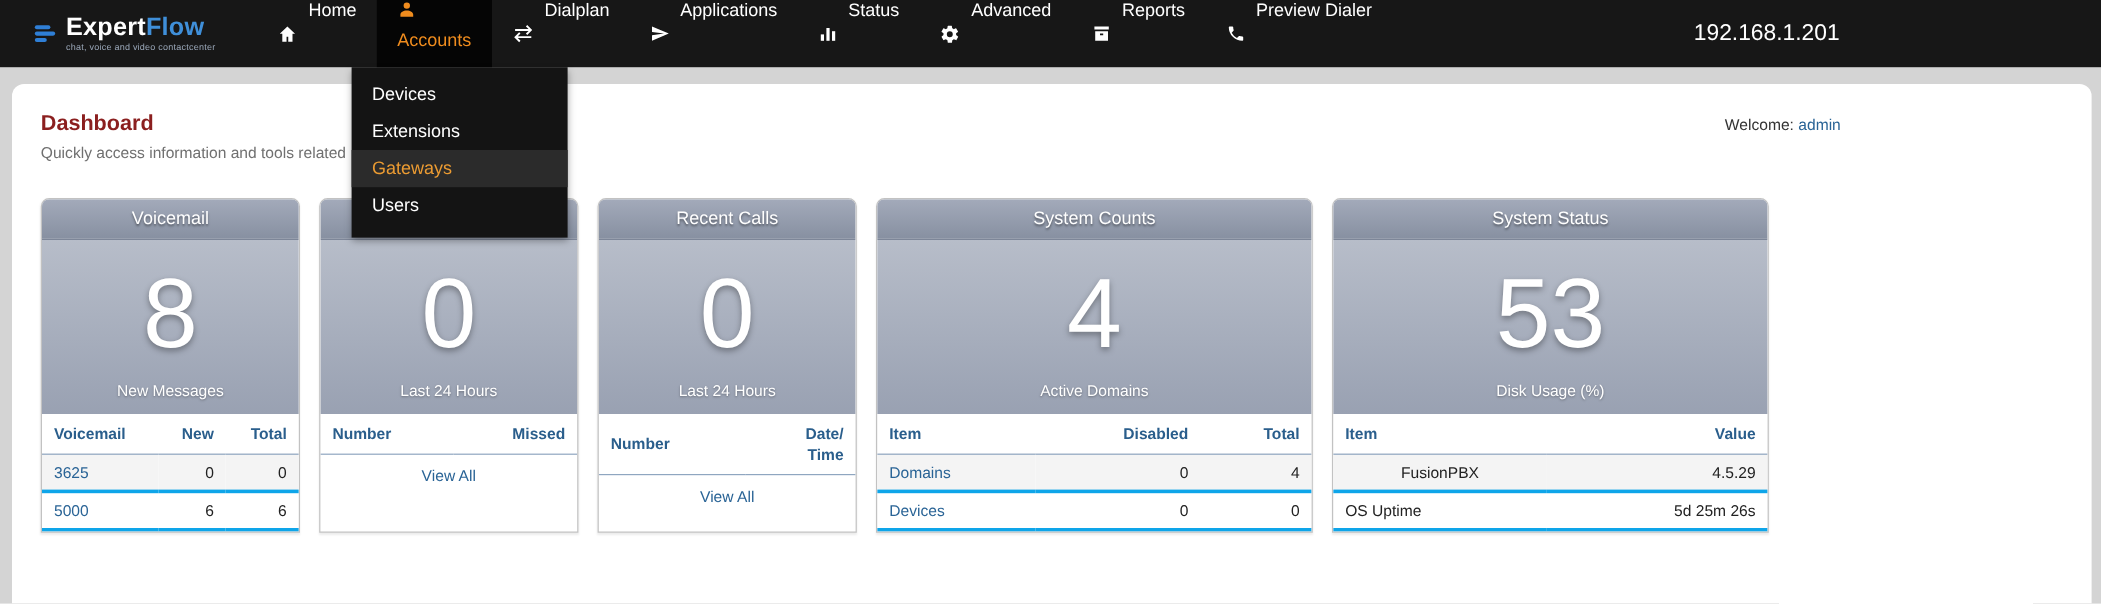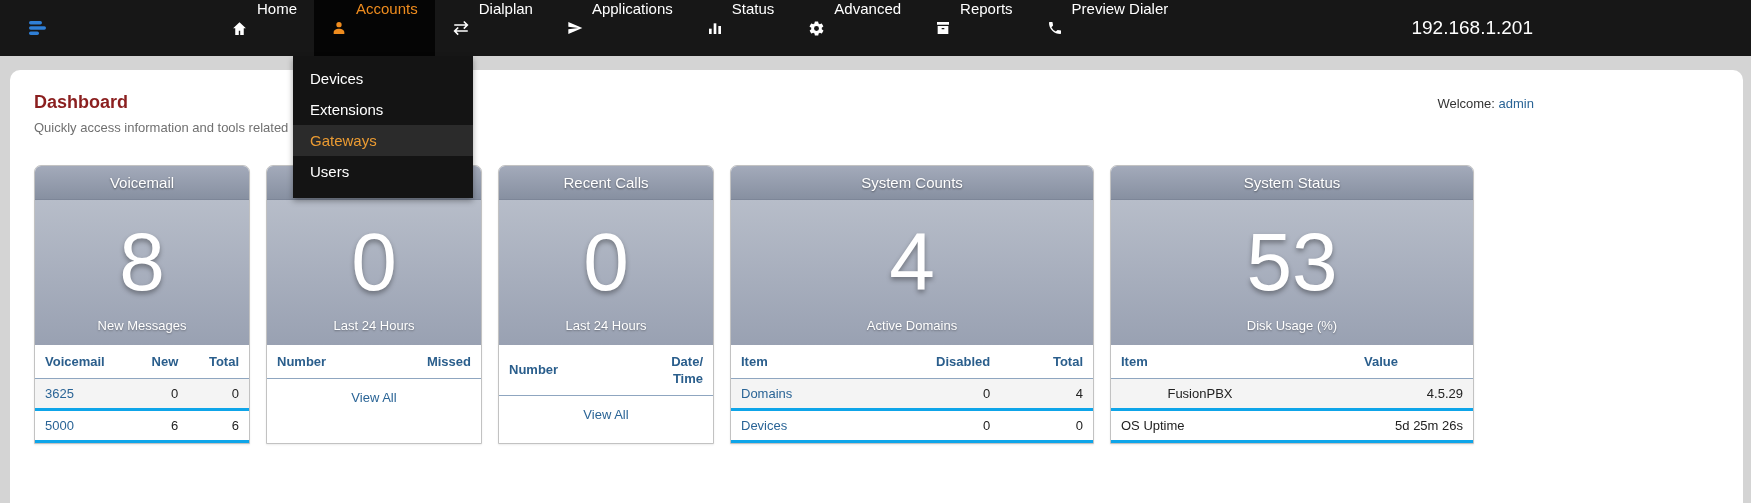--- a/index.html
+++ b/index.html
@@ -19,21 +19,21 @@
     display:flex;align-items:center;color:#fff;z-index:20;}
   .brand{display:flex;align-items:center;gap:7px;margin-left:28px;width:184px;cursor:pointer;}
   .brand-icon svg{display:block;}
   .brand-text{display:flex;flex-direction:column;line-height:1;}
   .brand-line{font-size:21px;font-weight:bold;letter-spacing:.2px;}
   .brand-line .flow{color:#3f8fd9;}
   .tagline{font-size:7.5px;color:#9aa7b8;margin-top:3px;letter-spacing:.2px;}
   #nav-items{display:flex;height:100%;margin-left:2px;}
   .nav-item{display:flex;gap:9px;padding:0 17px;font-size:15px;cursor:pointer;height:100%;}
   .nav-item .nav-icon{display:flex;align-items:center;}
-  .nav-item.active{background:#050505;color:var(--accent);}
+  .nav-item.active{background:#050505;color:var(--accent);flex-direction:column;}
   .navbar-ip{margin-left:auto;margin-right:218px;font-size:19px;}
   
   .dropdown{position:absolute;top:56px;left:293px;width:180px;background:#141414;z-index:30;
     padding:7px 0 11px;box-shadow:0 3px 6px rgba(0,0,0,.35);}
   .menu-item{padding:7px 17px;font-size:15px;color:#fff;cursor:pointer;}
   .menu-item.active{background:#2b2b2b;color:#eb9b32;}
   
   .panel{position:absolute;top:70px;left:10px;right:8px;bottom:0;background:#ffffff;
     border-radius:10px 10px 0 0;}
   .page-header{position:relative;padding:22px 0 0 24px;}
@@ -70,20 +70,26 @@
   <div class="brand">
     <span class="brand-icon">
       <svg width="20" height="20" viewBox="0 0 20 20">
           <g fill="#2f7fd6">
         <rect x="1" y="3" width="13" height="3.4" rx="1.7"></rect>
         <rect x="1" y="8.3" width="17" height="3.4" rx="1.7"></rect>
         <rect x="1" y="13.6" width="10" height="3.4" rx="1.7"></rect>
       </g>
         </svg>
     </span>
+    <span class="brand-text">
+      <span class="brand-line">
+        <span>Expert</span><span class="flow">Flow</span>
+      </span>
+      <span class="tagline">chat, voice and video contactcenter</span>
+    </span>
   </div>
   <nav id="nav-items">
       <div class="nav-item">
         <span class="nav-icon">
           <svg viewBox="0 0 24 24" width="17" height="17" fill="currentColor">
             <path d="M12 3l9 8.5h-3V21h-5v-6h-2v6H6v-9.5H3z"></path>
           </svg>
         </span>
         <span class="nav-label">Home</span>
       </div>
@@ -260,21 +266,21 @@
       <div class="card">
         <div class="card-title">System Status</div>
         <div class="card-stat">
           <div class="stat-number">53</div>
           <div class="stat-label">Disk Usage (%)</div>
         </div>
         <table>
           <thead>
             <tr>
               <th style="text-align: left;">Item</th>
-              <th style="text-align: center;">Value</th>
+              <th style="text-align: right;">Value</th>
             </tr>
           </thead>
           <tbody>
             <tr>
               <td style="text-align: center;">FusionPBX</td>
               <td style="text-align: right;">4.5.29</td>
             </tr>
             <tr>
               <td style="text-align: left;">OS Uptime</td>
               <td style="text-align: right;">5d 25m 26s</td>

